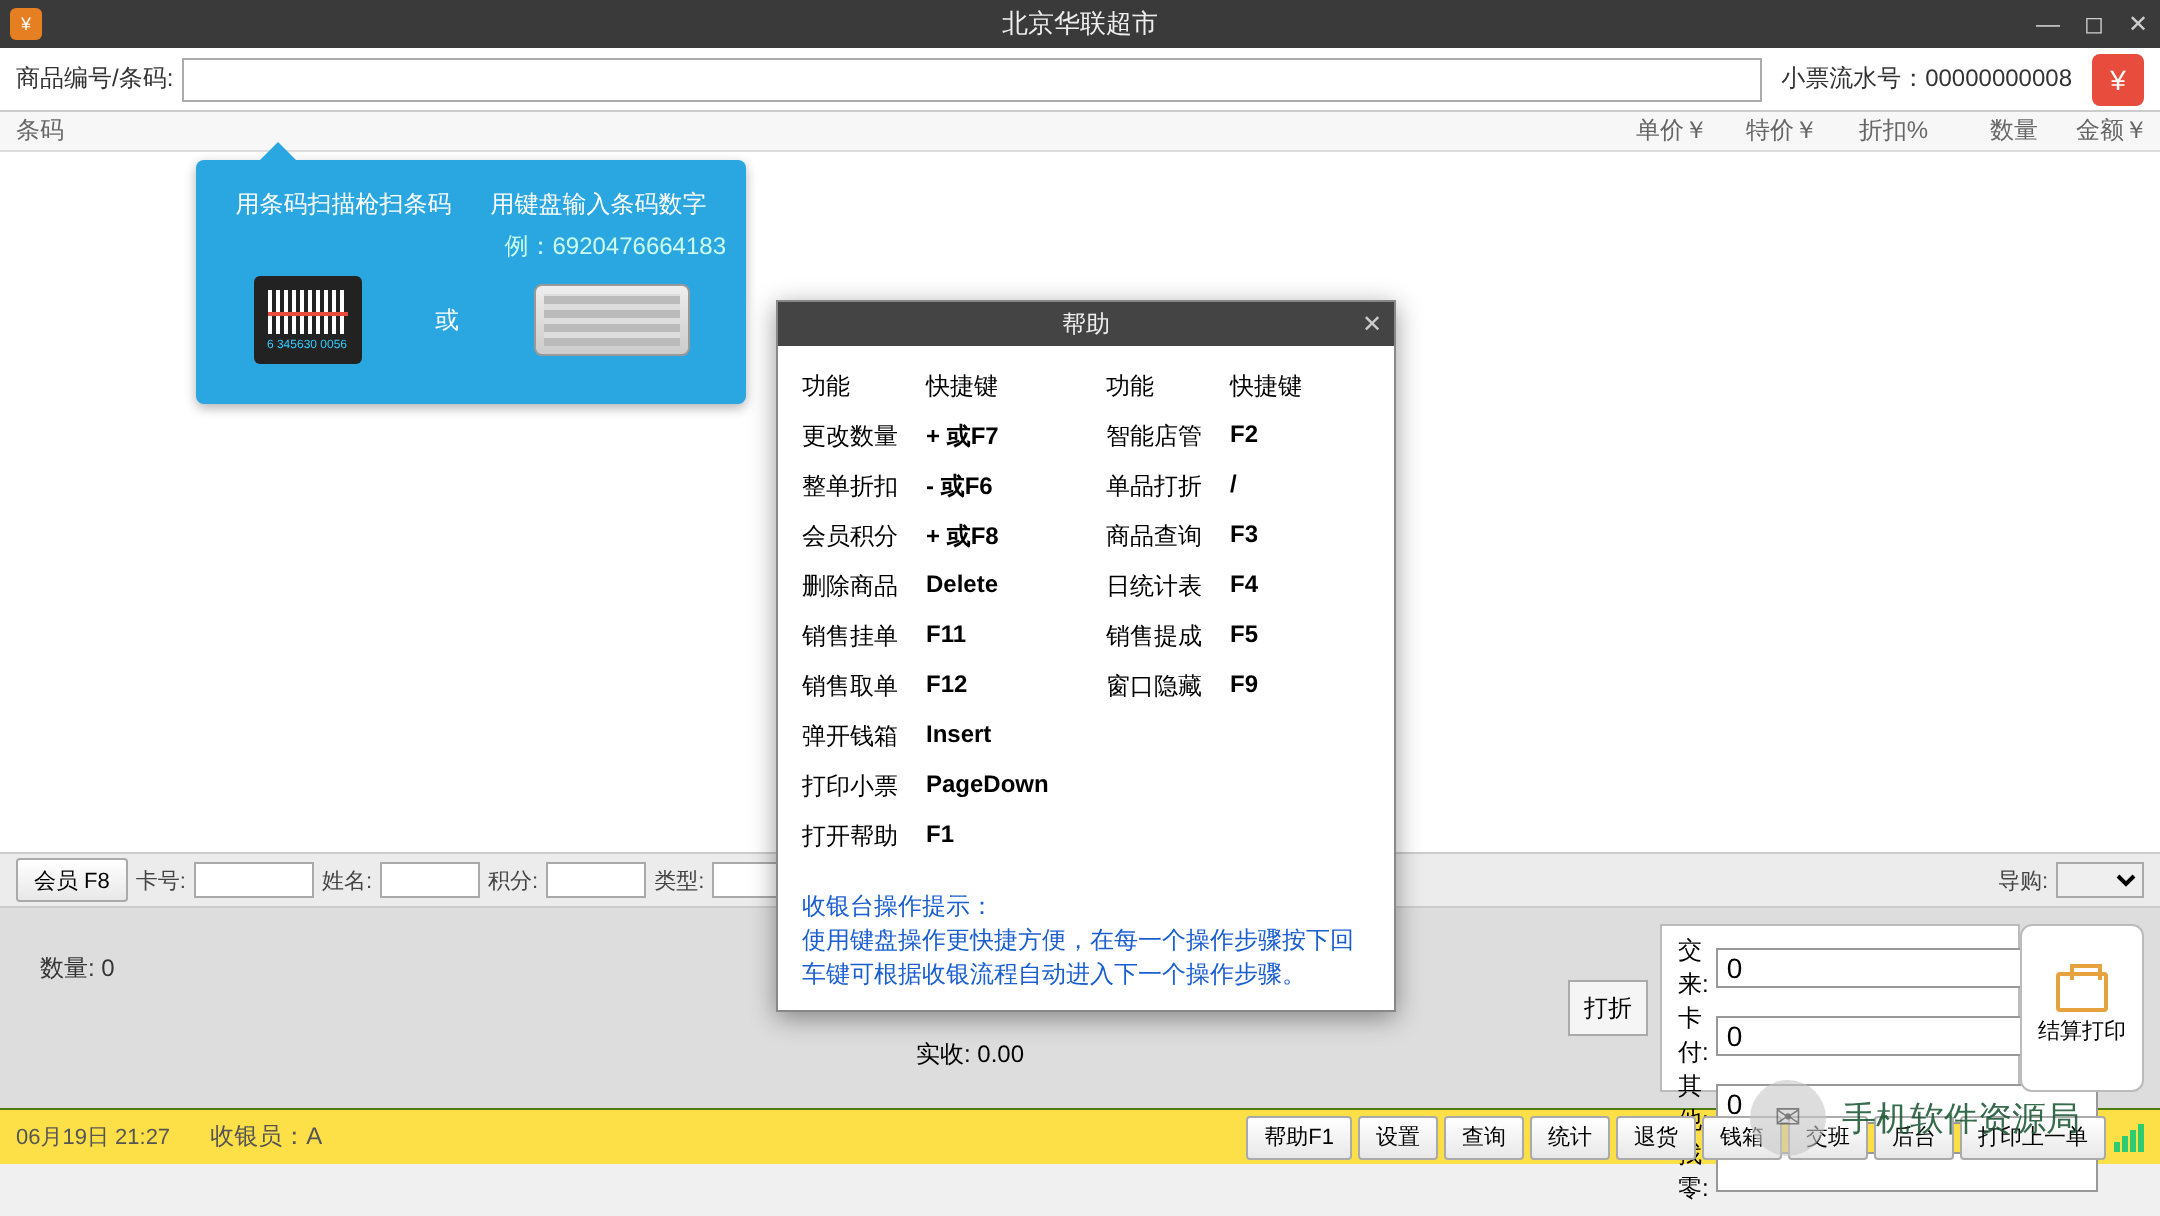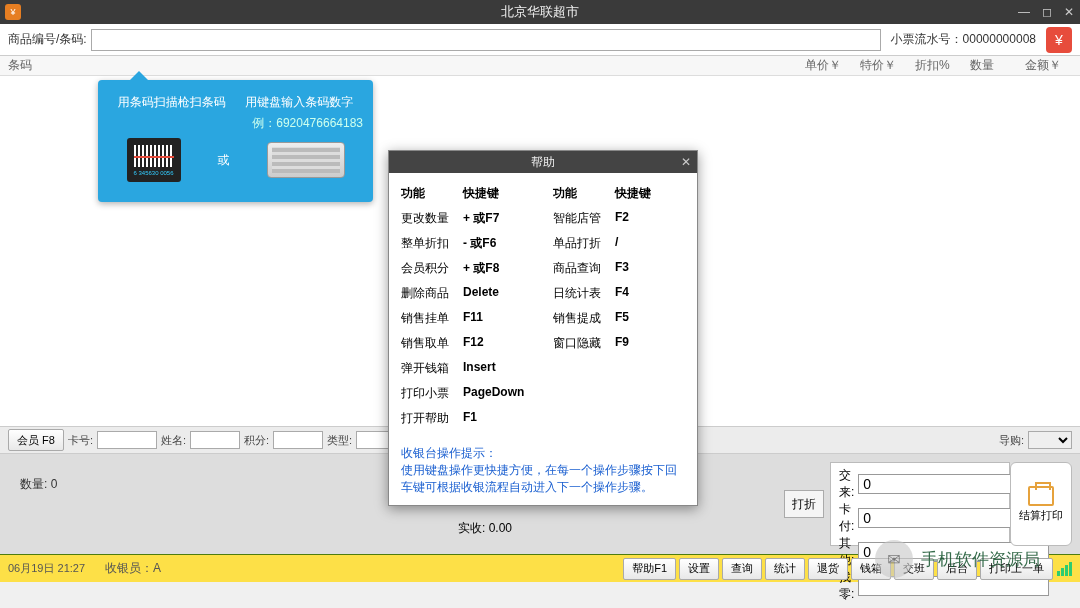--- a/index.html
+++ b/index.html
@@ -10,21 +10,21 @@
 .winbtns{position:absolute;right:6px;display:flex;gap:12px;color:#ccc;font-size:13px}
 .winbtns span{cursor:pointer}
 .topbar{height:32px;background:#fff;border-bottom:1px solid #ccc;display:flex;align-items:center;padding:0 8px}
 .topbar .lbl{color:#333;margin-right:4px}
 .topbar .barcode-in{flex:1;height:22px;border:1px solid #aaa;background:#fff;padding:0 4px}
 .topbar .receipt{margin-left:10px;color:#333}
 .topbar .coin{width:26px;height:26px;margin-left:10px;background:#e74c3c;border-radius:4px;display:flex;align-items:center;justify-content:center;color:#fff;font-size:14px}
 .colhead{height:20px;background:#f7f7f7;border-bottom:1px solid #ddd;display:flex;align-items:center;color:#666;font-size:11px}
 .colhead .c1{width:50px;padding-left:8px}
 .colhead .sp{flex:1}
-.colhead .cr{width:55px;padding-right:6px}
+.colhead .cr{width:55px;text-align:right;padding-right:6px}
 .gridarea{height:350px;background:#fff;position:relative}
 .tooltip{position:absolute;left:98px;top:4px;width:275px;background:#2aa6e0;color:#fff;border-radius:4px;padding:14px 10px 10px;box-shadow:0 2px 6px rgba(0,0,0,.3)}
 .tooltip::before{content:"";position:absolute;top:-9px;left:32px;border:9px solid transparent;border-bottom-color:#2aa6e0;border-top:none}
 .tt-row1{display:flex;justify-content:space-around;font-size:11px;margin-bottom:4px}
 .tt-eg{text-align:right;color:#cfe;font-size:10px;margin-bottom:6px;padding-left:110px}
 .tt-imgs{display:flex;align-items:center;justify-content:space-around;margin:6px 0 10px}
 .barcodeimg{width:54px;height:44px;background:#222;border-radius:3px;position:relative;display:flex;flex-direction:column;align-items:center;justify-content:center}
 .barcodeimg .stripes{width:40px;height:22px;background:repeating-linear-gradient(90deg,#fff 0 2px,#222 2px 4px);margin-bottom:3px;position:relative}
 .barcodeimg .stripes::after{content:"";position:absolute;left:0;right:0;top:50%;height:2px;background:#e74c3c}
 .barcodeimg .num{color:#3cf;font-size:6px}
@@ -58,21 +58,21 @@
 .bottombar .sp{flex:1}
 .bbtn{height:22px;padding:0 8px;border:1px solid #aaa;background:linear-gradient(#fff,#e8e8e8);font-size:11px;margin-left:3px;display:flex;align-items:center;border-radius:2px}
 .sigbars{display:flex;align-items:flex-end;gap:1px;margin-left:4px}
 .sigbars i{width:3px;background:#2ecc71;display:block}
 .helpdlg{position:absolute;left:388px;top:150px;width:310px;background:#fff;border:1px solid #888;box-shadow:0 3px 12px rgba(0,0,0,.4);z-index:10}
 .helpdlg .dlgtitle{height:22px;background:#444;color:#eee;display:flex;align-items:center;justify-content:center;position:relative;font-size:12px}
 .helpdlg .dlgtitle .x{position:absolute;right:6px;cursor:pointer;color:#ccc}
 .helpbody{padding:8px 12px}
 .helptbl{display:flex;gap:20px}
 .helpcol{flex:1}
-.helpcol .hh{font-weight:bold;font-size:12px;padding:4px 0;display:flex}
+.helpcol .hh{font-weight:normal;font-size:12px;padding:4px 0;display:flex}
 .helpcol .hh span:first-child{width:62px}
 .helpcol .hr{display:flex;font-size:12px;padding:4px 0}
 .helpcol .hr span:first-child{width:62px}
 .helpcol .hr span:last-child{font-weight:bold}
 .helptip{color:#1a5fd0;font-size:11px;padding:6px 12px 10px;line-height:1.4}
 .wechat-ov{position:absolute;right:40px;bottom:30px;display:flex;align-items:center;gap:8px;color:#888;opacity:.85}
 .wx-circle{width:38px;height:38px;border-radius:50%;background:rgba(200,200,200,.7);display:flex;align-items:center;justify-content:center;color:#666;font-size:16px}
 .wx-txt{font-size:17px;color:#14532d}
 </style>
 </head>

